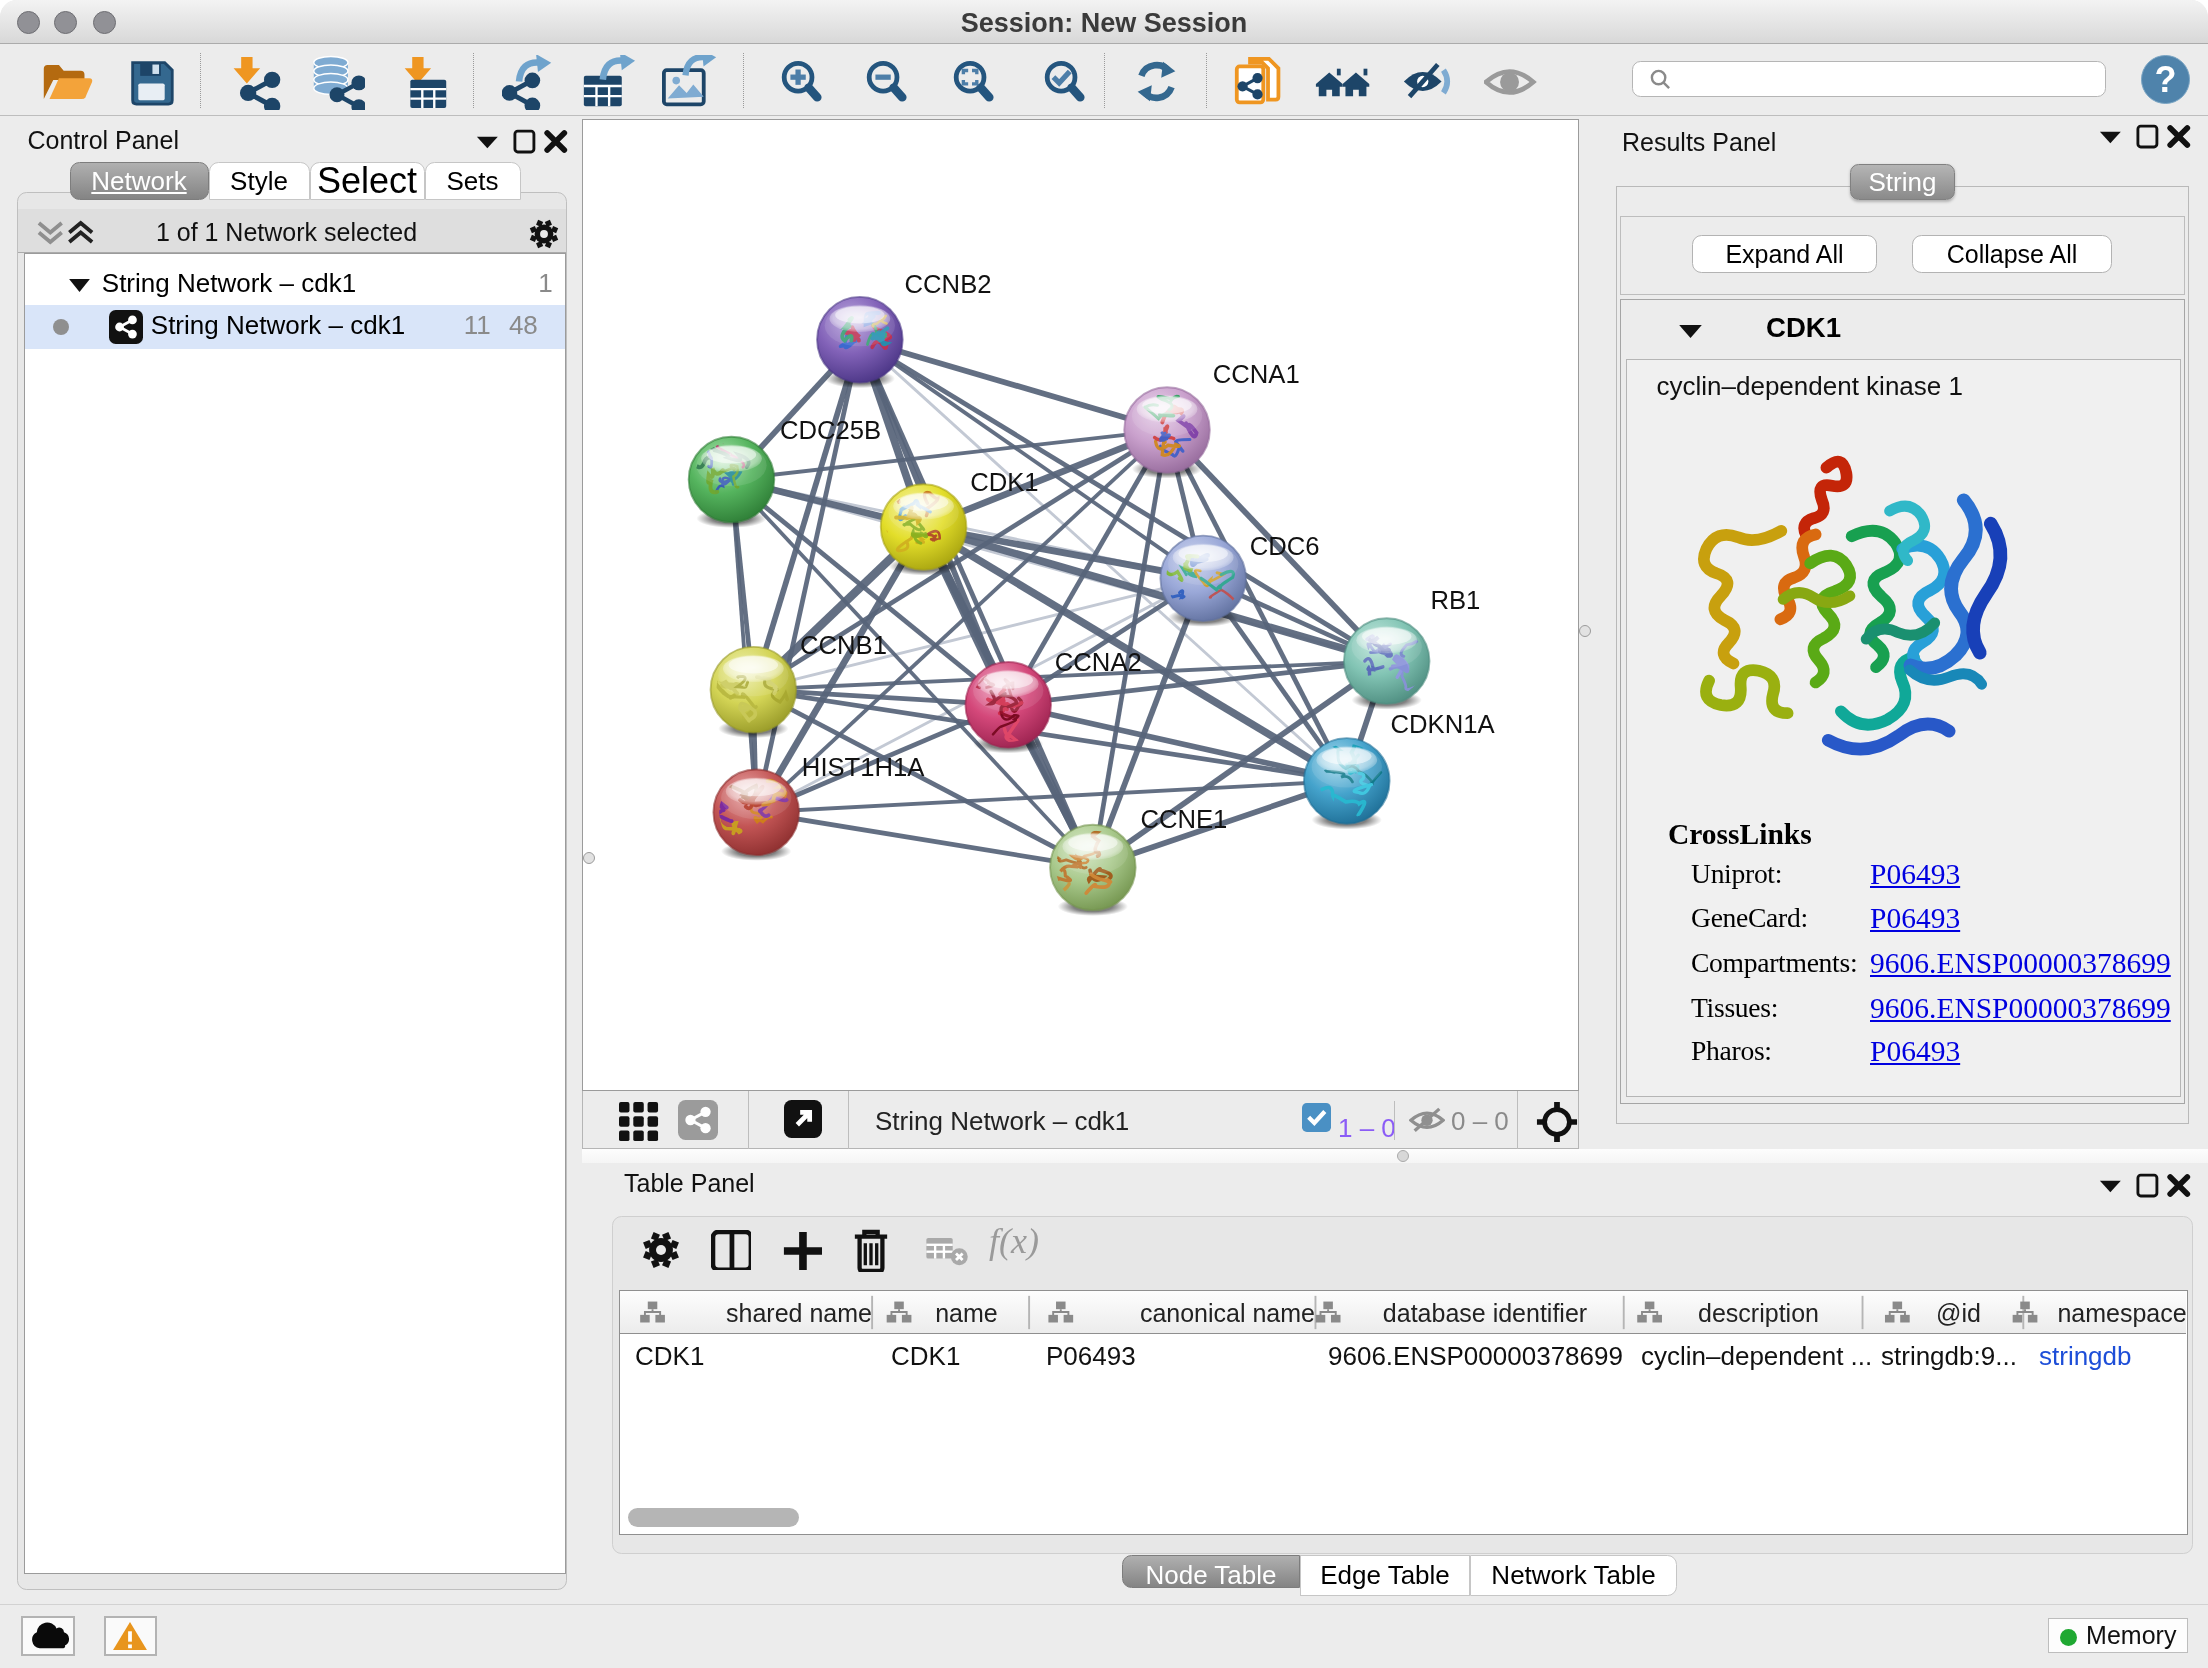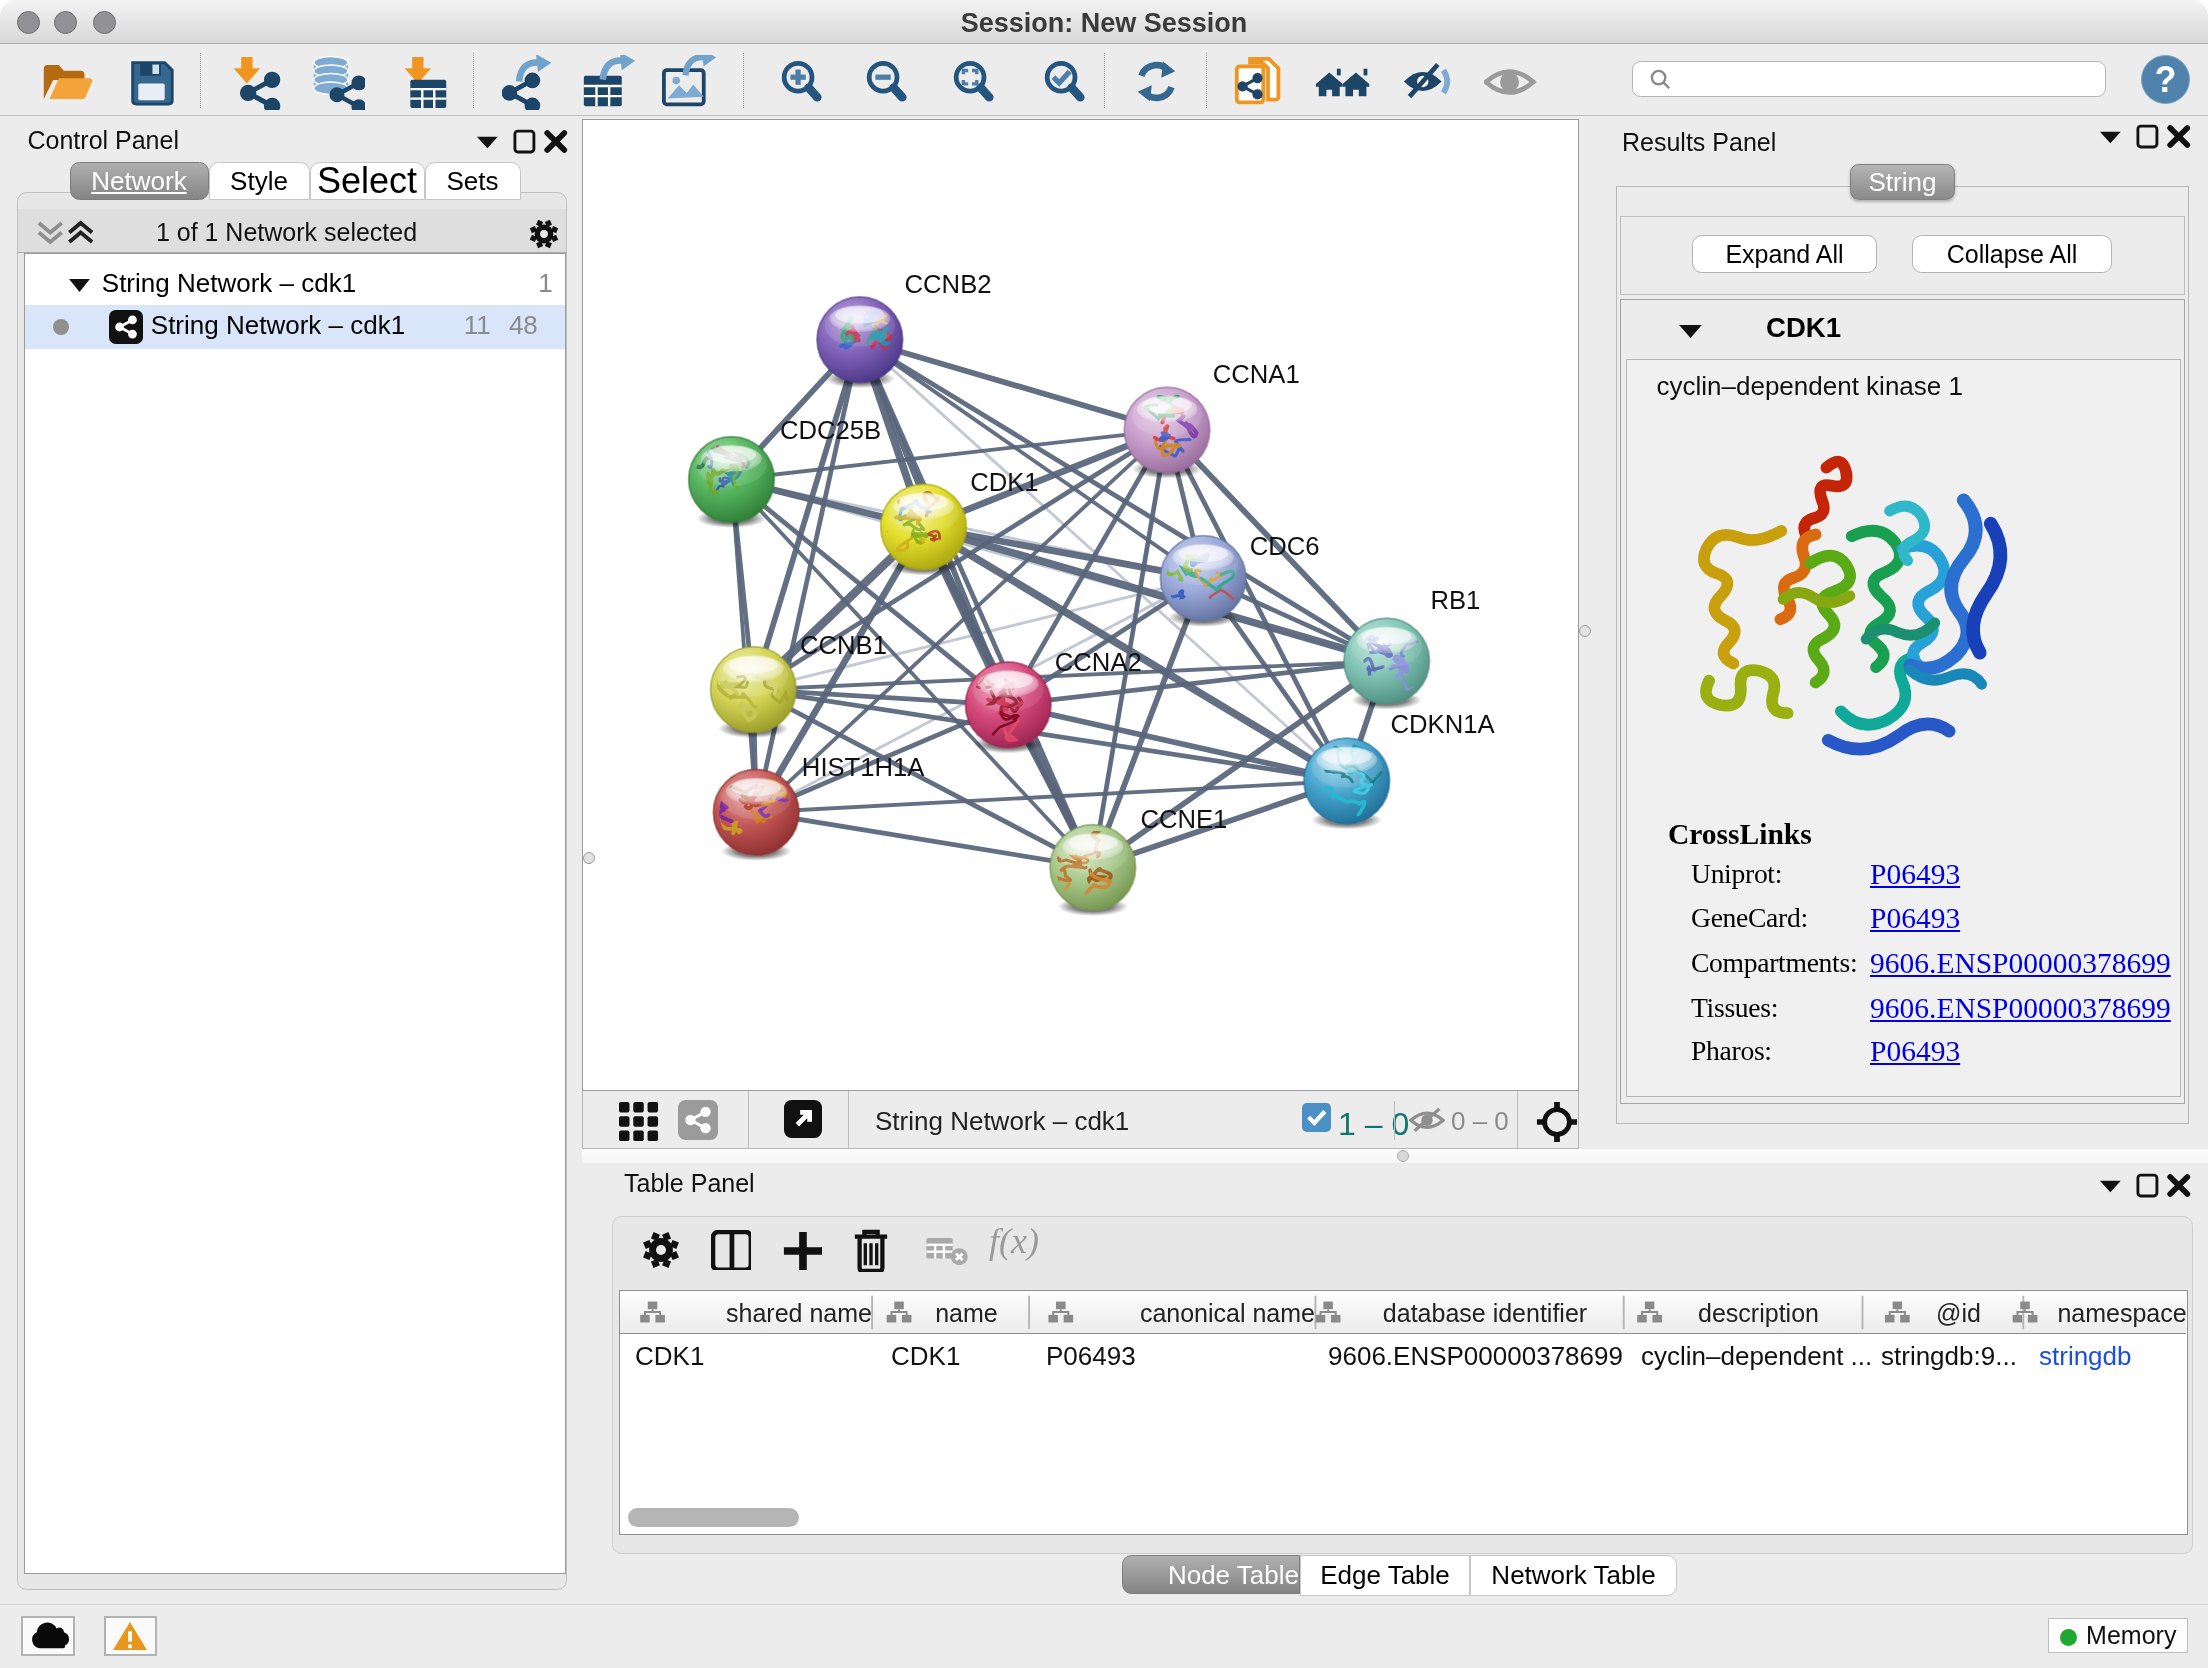--- a/index.html
+++ b/index.html
@@ -581,21 +581,21 @@
       <div class="abs" style="left:201px;top:8.6px;width:38px;height:38px;background:#111;border-radius:7.6px"></div>
       <svg style="position:absolute;left:201px;top:8.6px" width="38" height="38" viewBox="0 0 40 40">
         <path d="M14 26 L26 14 M17 13 h10 v10" stroke="#fff" stroke-width="5" fill="none"></path>
       </svg>
       <div class="abs" style="left:265px;top:0;height:58px;border-left:1px solid #bdbdbd"></div>
       <div class="abs" style="left:292px;top:15px;font-size:26px;color:#222">String Network – cdk1</div>
       <div class="abs" style="left:719px;top:12.4px;width:28.5px;height:28.5px;background:#4a90c4;border-radius:4.8px"></div>
       <svg style="position:absolute;left:719px;top:12.4px" width="28.5" height="28.5" viewBox="0 0 30 30">
         <path d="M7 15 l6 6 l11 -12" stroke="#fff" stroke-width="4.5" fill="none"></path>
       </svg>
-      <div class="abs" style="left:755px;top:15px;font-size:32px;color:#0f766e">1 – 0</div>
+      <div class="abs" style="left:755px;top:22px;font-size:26px;color:#8b5cf6">1 – 0</div>
       <div class="abs" style="left:811px;top:9.5px;height:39px;border-left:1px solid #bdbdbd"></div>
       <svg style="position:absolute;left:826px;top:15px" width="36" height="28.5" viewBox="0 0 38 30">
         <path d="M2 15 q17 -15 34 0 q-17 15 -34 0 z" fill="none" stroke="#8f8f8f" stroke-width="3.5"></path>
         <circle cx="19" cy="15" r="6" fill="#8f8f8f"></circle>
         <line x1="6" y1="26" x2="32" y2="3" stroke="#8f8f8f" stroke-width="3.5"></line>
       </svg>
       <div class="abs" style="left:868px;top:15px;font-size:26px;color:#8a8a8a">0 – 0</div>
       <div class="abs" style="left:934px;top:0;height:58px;border-left:1px solid #bdbdbd"></div>
       <svg style="position:absolute;left:953px;top:9.5px" width="42" height="42" viewBox="0 0 44 44">
         <circle cx="22" cy="22" r="13" fill="none" stroke="#111" stroke-width="5"></circle>
@@ -757,21 +757,21 @@
         </svg>
         <div class="abs" style="left:15px;top:50px;font-size:26px;color:#111">CDK1</div>
         <div class="abs" style="left:271px;top:50px;font-size:26px;color:#111">CDK1</div>
         <div class="abs" style="left:426px;top:50px;font-size:26px;color:#111">P06493</div>
         <div class="abs" style="left:708px;top:50px;font-size:26px;color:#111">9606.ENSP00000378699</div>
         <div class="abs" style="left:1021px;top:50px;font-size:26px;color:#111">cyclin–dependent ...</div>
         <div class="abs" style="left:1261px;top:50px;font-size:26px;color:#111">stringdb:9...</div>
         <div class="abs" style="left:1419px;top:50px;font-size:26px;color:#1d4ed8">stringdb</div>
         <div class="abs" style="left:7.6px;top:217px;width:171px;height:19px;background:#b5b5b5;border-radius:9.5px"></div>
       </div>
-      <div class="abs" style="left:540px;top:392px;width:178px;height:39px;background:linear-gradient(#b0b0b0,#848484);border:1px solid #7d7d7d;border-radius:9.5px 0 0 9.5px;color:#fff;font-size:26px;text-align:right;line-height:39px">Node Table</div>
+      <div class="abs" style="left:540px;top:392px;width:178px;height:33px;background:linear-gradient(#b0b0b0,#848484);border:1px solid #7d7d7d;border-radius:9.5px 0 0 9.5px;color:#fff;font-size:26px;text-align:center;line-height:39px">Node Table</div>
       <div class="abs" style="left:718px;top:392px;width:170px;height:41px;background:#fff;border:1px solid #c6c6c6;color:#000;font-size:26px;text-align:center;line-height:39px">Edge Table</div>
       <div class="abs" style="left:888px;top:392px;width:207px;height:41px;background:#fff;border:1px solid #c6c6c6;border-radius:0 9.5px 9.5px 0;color:#000;font-size:26px;text-align:center;line-height:39px">Network Table</div>
     </div>
     <div class="abs" style="left:0;top:1604px;width:2208px;height:65px;background:#ececec;border-top:1.9px solid #d2d2d2"></div>
     <div class="abs" style="left:21px;top:1616px;width:54px;height:40px;background:#fafafa;border:2.9px solid #b3b3b3"></div>
     <svg style="position:absolute;left:28.5px;top:1621px" width="40" height="30" viewBox="0 0 42 32">
       <path d="M11 29 a9 9 0 0 1 -3 -17 a11 11 0 0 1 21 -4 a5 5 0 0 1 8 4 a7.5 7.5 0 0 1 1 14 q1 3 -3 3 z" fill="#0a0a0a"></path>
     </svg>
     <div class="abs" style="left:104px;top:1616px;width:53px;height:40px;background:#fafafa;border:2.9px solid #b3b3b3"></div>
     <svg style="position:absolute;left:112px;top:1620px" width="36" height="32" viewBox="0 0 38 34">

